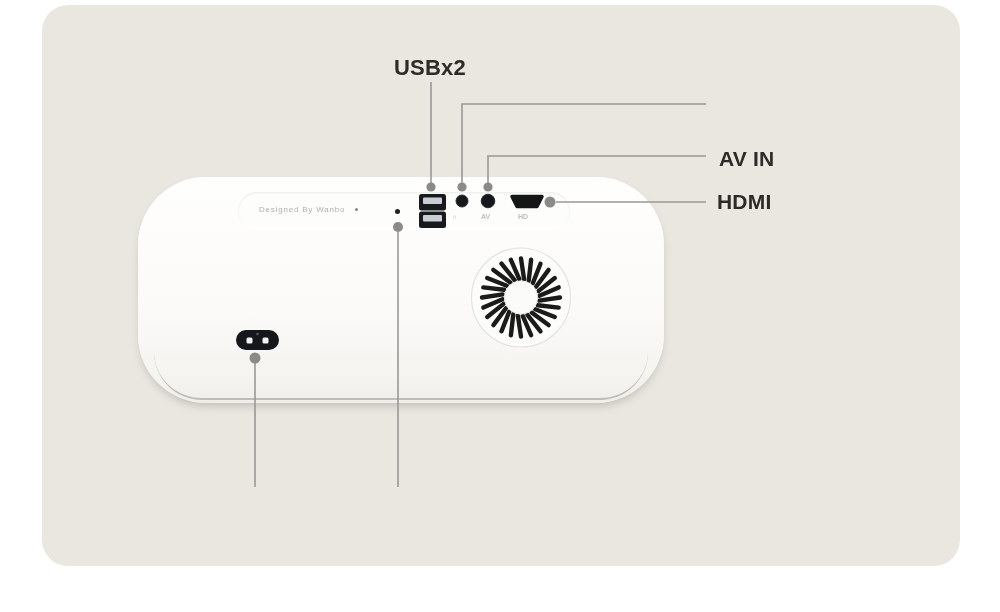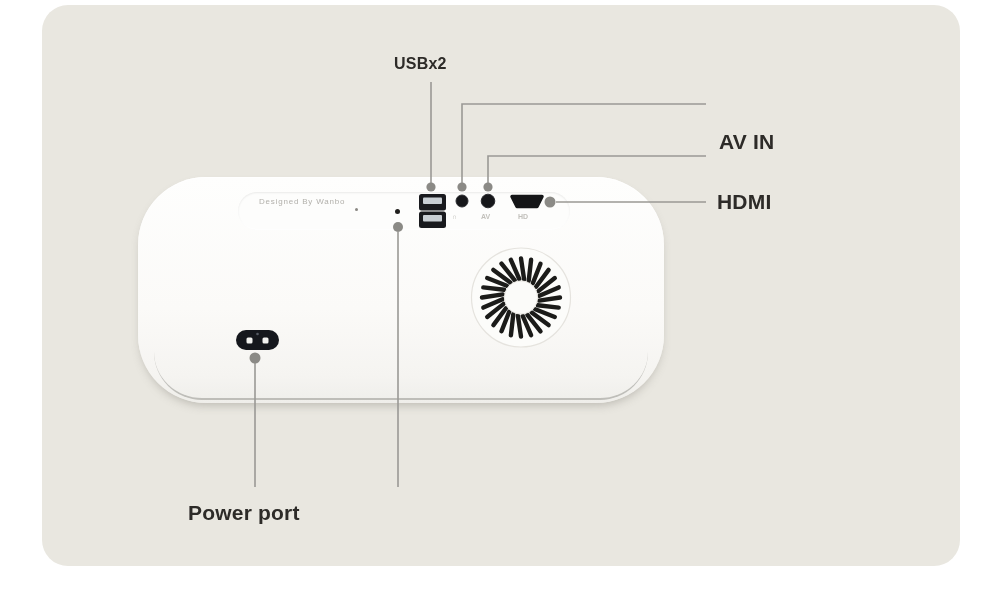--- a/index.html
+++ b/index.html
@@ -22,21 +22,21 @@
     position:absolute;left:16px;right:16px;bottom:3px;height:46px;
     border-bottom:2px solid rgba(140,139,134,.5);
     border-radius:0 0 54px 54px;
   }
   .panel{
     position:absolute;left:238px;top:192px;width:332px;height:38px;
     border-radius:19px;background:#fdfdfc;
     box-shadow:inset 0 1px 2px rgba(0,0,0,.08), inset 0 -1px 1px rgba(255,255,255,.9);
   }
   .brand{
-    position:absolute;left:259px;top:197px;font-size:8px;letter-spacing:.8px;
+    position:absolute;left:259px;top:205px;font-size:8px;letter-spacing:.8px;
     color:#b2b0ab;white-space:nowrap;
   }
   .pinhole{
     position:absolute;left:355px;top:208px;width:3px;height:3px;border-radius:50%;
     background:#8a8883;
   }
   .led{
     position:absolute;left:395px;top:209px;width:5px;height:5px;border-radius:50%;
     background:#201f1d;
   }
@@ -46,23 +46,23 @@
   }
   .g-hp{left:452px;}
   .g-av{left:481px;}
   .g-hd{left:518px;}
   .overlay{position:absolute;left:0;top:0;z-index:5;}
   .label{
     position:absolute;z-index:6;color:var(--label-color,#2d2b28);
     font-weight:bold;font-size:21px;line-height:1.05;letter-spacing:.2px;
     white-space:nowrap;
   }
-  .lbl-usb{left:394px;top:56px;font-size:16px;}
+  .lbl-usb{left:394px;top:56px;font-size:22px;}
   .lbl-hp{left:717px;top:97px;}
-  .lbl-av{left:719px;top:131px;}
+  .lbl-av{left:719px;top:148px;}
   .lbl-hdmi{left:717px;top:191px;text-align:right;}
   .lbl-power{left:188px;top:502px;}
   .lbl-ind{left:337px;top:502px;}
 </style>
 </head>
 <body>
 
 <div class="page">
 
   <div class="card"></div>
@@ -148,15 +148,14 @@
       <circle cx="488" cy="187" r="4.6"></circle>
       <circle cx="550" cy="202" r="5.5"></circle>
       <circle cx="255" cy="358" r="5.5"></circle>
       <circle cx="398" cy="227" r="5"></circle>
     </g>
   </svg>
 
   <div class="label lbl-usb">USBx2</div>
   <div class="label lbl-av">AV IN</div>
   <div class="label lbl-hdmi">HDMI</div>
-  <div class="label lbl-power">Power port</div>
 
 </div>
 
 </body></html>

